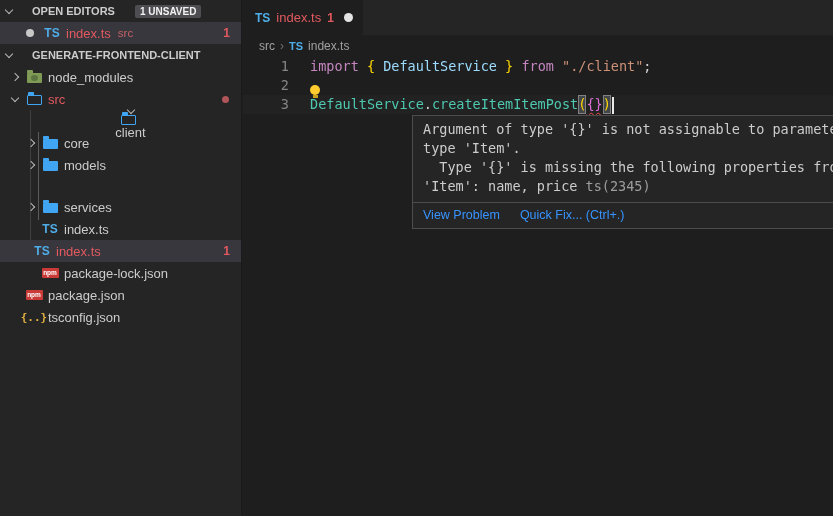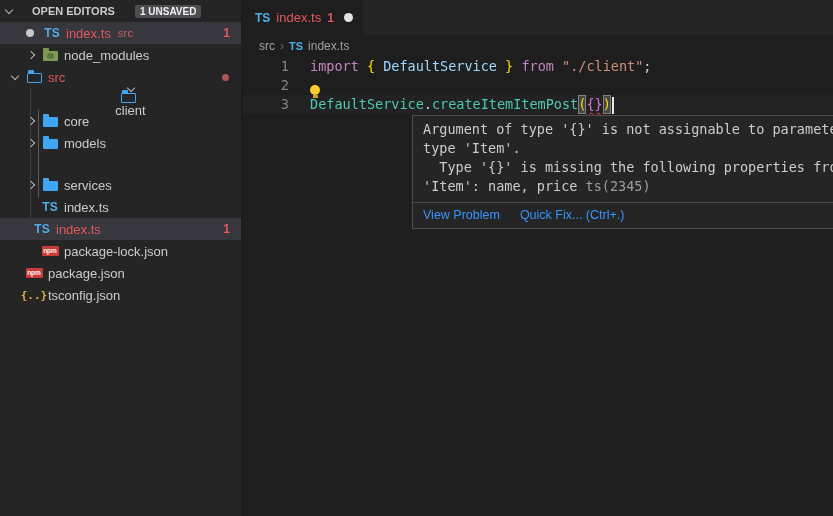--- a/index.html
+++ b/index.html
@@ -113,25 +113,29 @@
   </div>
 
   <div class="row sel" style="padding-left:26px;">
     <span class="mdot" style="margin-right:9px;"></span>
     <span class="ic ic-ts">TS</span>
     <span class="label err">index.ts</span>
     <span class="dim-err">src</span>
     <span class="count">1</span>
   </div>
 
+  <div class="sect">
+    <span class="chev down"></span>
+    <span>GENERATE-FRONTEND-CLIENT</span>
+  </div>
 
   <div class="tree">
     <div class="guide" style="left: 30px; top: 44px; height: 132px;"></div>
     <div class="guide active" style="left: 38px; top: 66px; height: 88px;"></div>
-  <div class="row" style="padding-left: 28px;">
+  <div class="row" style="padding-left: 12px;">
         <span class="chev right"></span>
         <span style="width: 7px;"></span>
         <span class="ic">
           <span class="fold node"></span>
         </span>
         <span class="label">node_modules</span>
       </div>
       <div class="row" style="padding-left: 12px;">
         <span class="chev down"></span>
         <span style="width: 7px;"></span>

